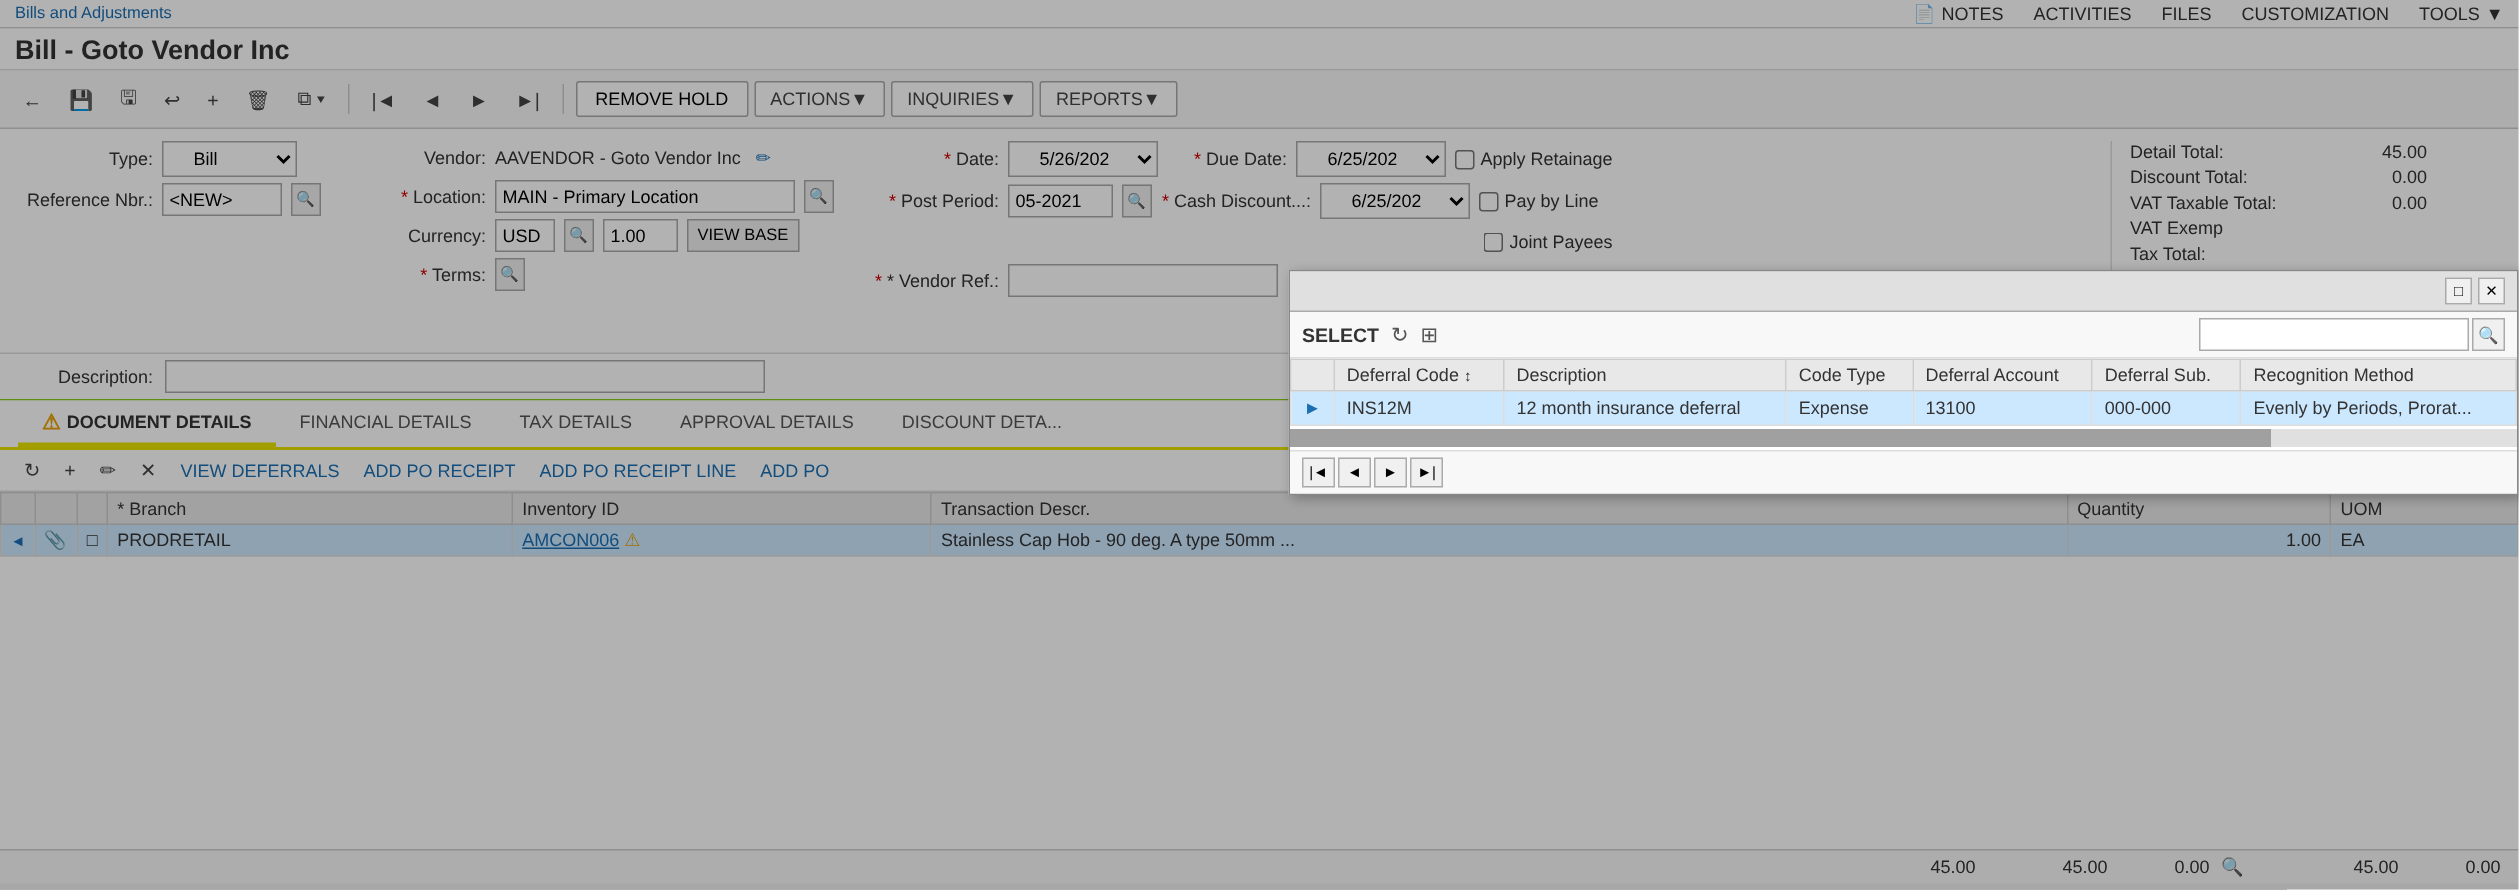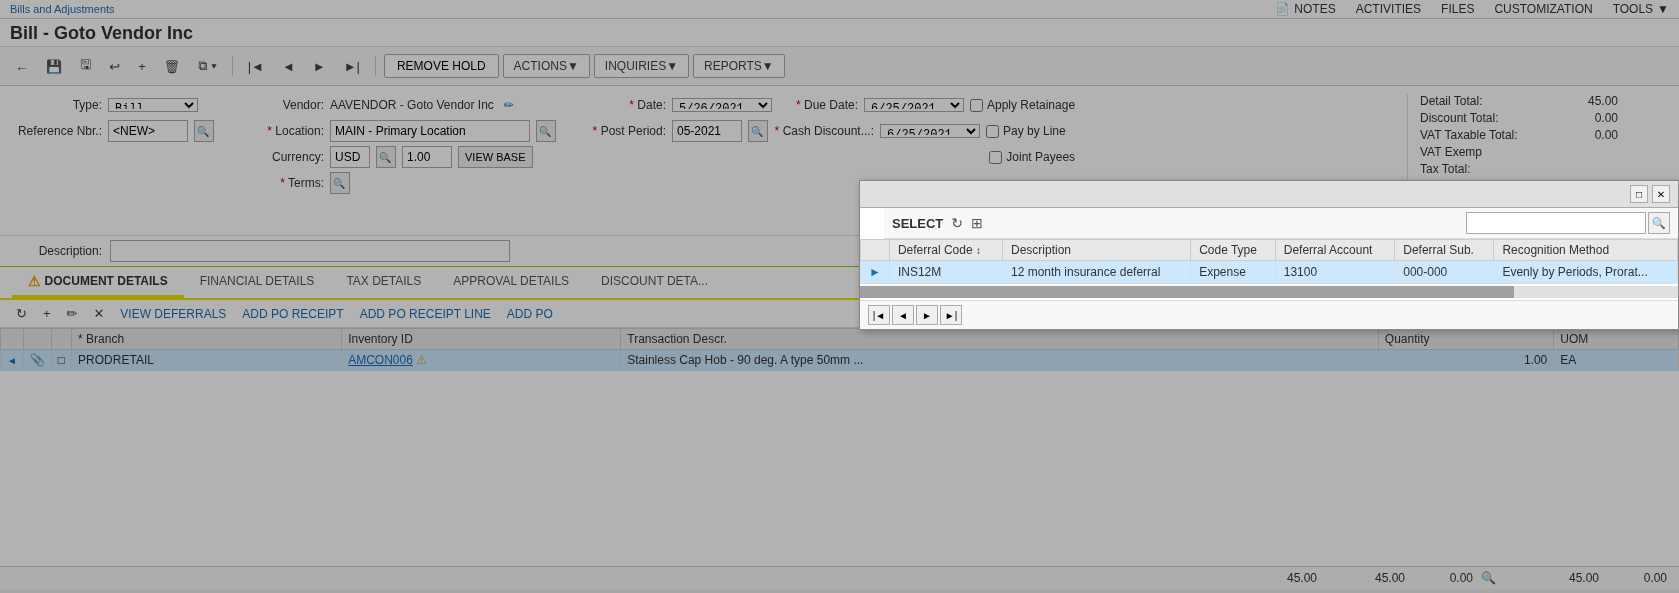--- a/index.html
+++ b/index.html
@@ -86,25 +86,24 @@
 
     .form-input {
       border: 1px solid #aaa;
       padding: 2px 4px;
       font-size: 12px;
       height: 22px;
       background: #fff;
     }
     .form-select {
       border: 1px solid #aaa;
-      padding: 2px 2px;
-      font-size: 12px;
-      height: 14px;
-      background: #fff;
-      font-family: Liberation Mono, monospace;
+      padding: 2px 16px;
+      font-size: 12px;
+      height: 24px;
+      background: #fff;
     }
 
     .search-icon-btn {
       border: 1px solid #aaa;
       background: #f0f0f0;
       width: 20px;
       height: 22px;
       cursor: pointer;
       display: flex;
       align-items: center;
@@ -251,21 +250,20 @@
       justify-content: center;
       font-size: 10px;
     }
     .modal-toolbar {
       display: flex;
       align-items: center;
       gap: 8px;
       padding: 4px 8px;
       border-bottom: 1px solid #ddd;
       background: #f8f8f8;
-      margin-left: 24px;
     }
     .modal-select-btn {
       background: none;
       border: none;
       font-size: 13px;
       font-weight: bold;
       cursor: pointer;
       color: #333;
     }
     .modal-icon-btn {
@@ -482,20 +480,24 @@
         <label class="checkbox-label">
           <input type="checkbox" style="">
           <span>Pay by Line</span>
         </label>
       </div>
       <div class="form-row" style="justify-content:flex-end;">
         <label class="checkbox-label">
           <input type="checkbox" style="">
           <span>Joint Payees</span>
         </label>
+      </div>
+      <div class="form-row">
+        <span class="form-label required">* Vendor Ref.:</span>
+        <input class="form-input" style="width: 180px;">
       </div>
     </div>
 
     <div class="form-col summary-col" style="margin-left:auto; border-left:1px solid #ddd; padding-left:12px;">
       <div class="summary-row">
         <span class="summary-label">Detail Total:</span>
         <span class="summary-value">45.00</span>
       </div>
       <div class="summary-row">
         <span class="summary-label">Discount Total:</span>

